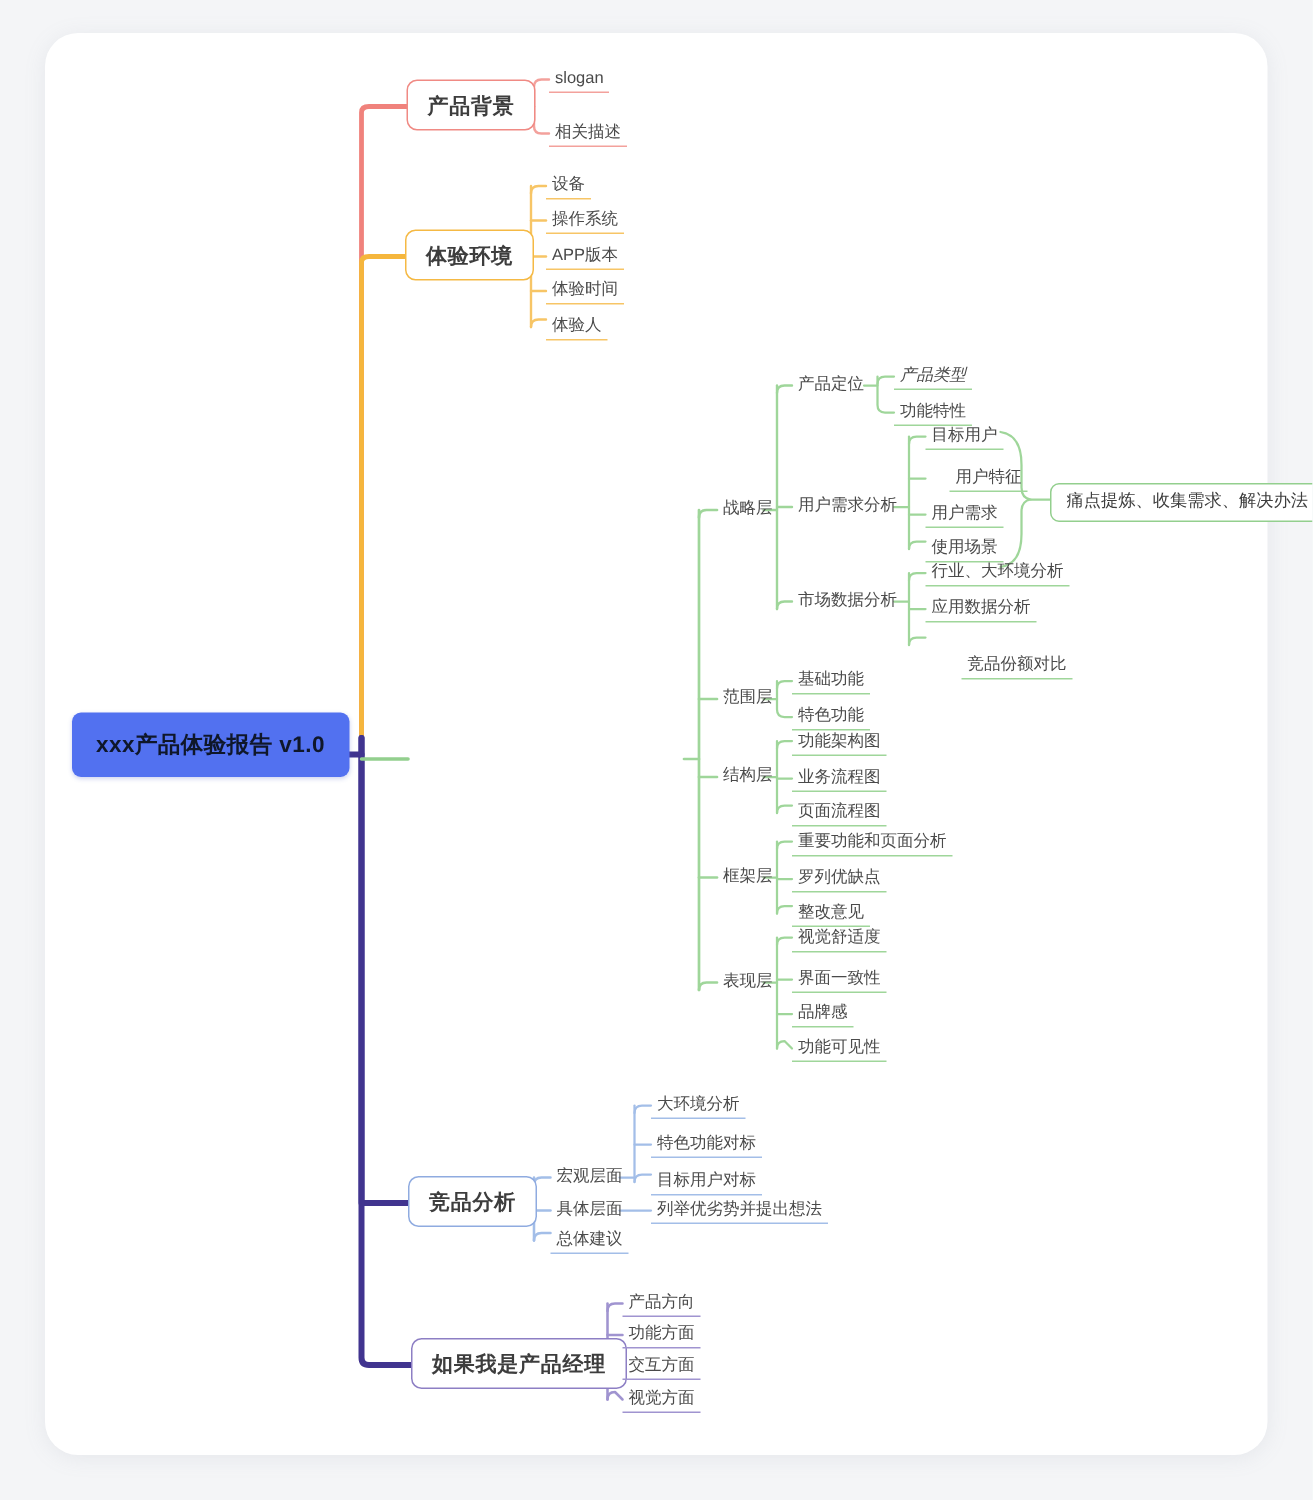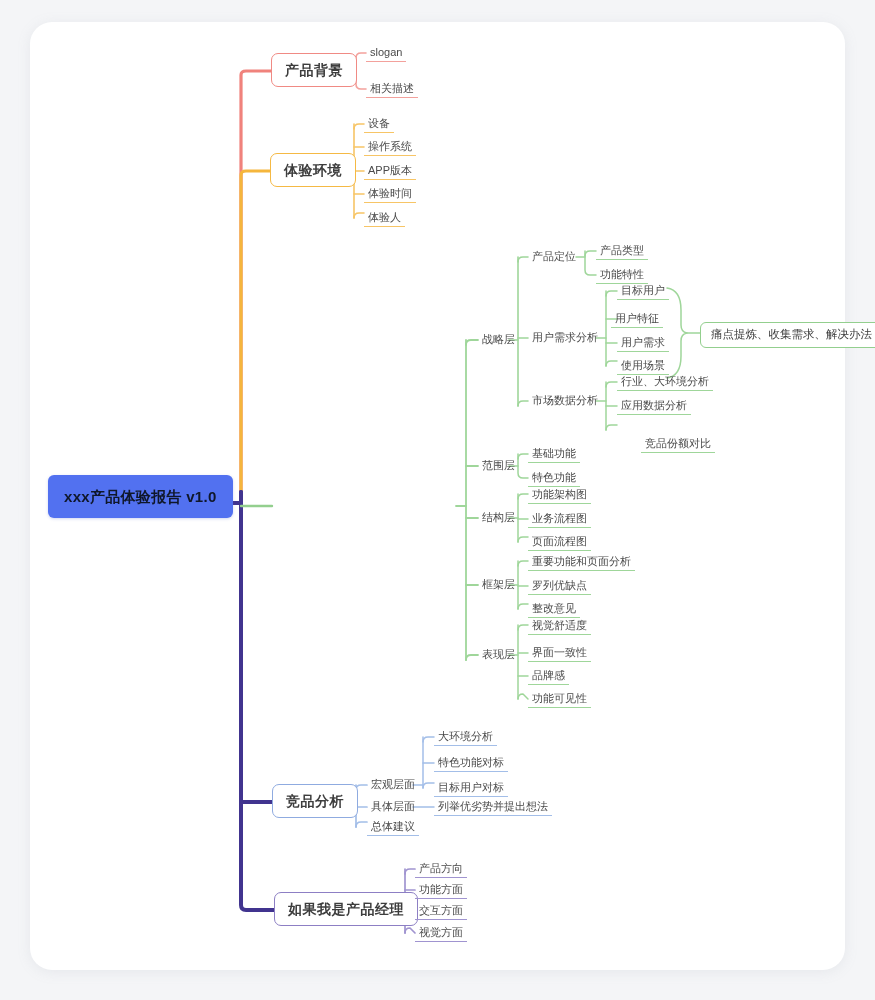--- a/index.html
+++ b/index.html
@@ -218,26 +218,26 @@
   <div class="node branch orange" style="left:270px; top:153px;">体验环境</div>
   <div class="node leaf orange" style="left:364px; top:116px;">设备</div>
   <div class="node leaf orange" style="left:364px; top:139px;">操作系统</div>
   <div class="node leaf orange" style="left:364px; top:163px;">APP版本</div>
   <div class="node leaf orange" style="left:364px; top:186px;">体验时间</div>
   <div class="node leaf orange" style="left:364px; top:210px;">体验人</div>
 
 
   <div class="node mid green" style="left:478px; top:332px;">战略层</div>
   <div class="node mid green" style="left:528px; top:249px;">产品定位</div>
-  <div class="node leaf green" style="left:596px; top:243px;">产品类型</div>
+  <div class="node leaf green" style="left:596px; top:243px;font-style:italic;">产品类型</div>
   <div class="node leaf green" style="left:596px; top:267px;">功能特性</div>
 
   <div class="node mid green" style="left:528px; top:330px;">用户需求分析</div>
   <div class="node leaf green" style="left:617px; top:283px;">目标用户</div>
-  <div class="node leaf green" style="left:611px; top:311px;">用户特征</div>
+  <div class="node leaf green" style="left:633px; top:311px;">用户特征</div>
   <div class="node leaf green" style="left:617px; top:335px;">用户需求</div>
   <div class="node leaf green" style="left:617px; top:358px;">使用场景</div>
   <div class="node summary" style="left:700px; top:322px;">痛点提炼、收集需求、解决办法</div>
 
   <div class="node mid green" style="left:528px; top:393px;">市场数据分析</div>
   <div class="node leaf green" style="left:617px; top:374px;">行业、大环境分析</div>
   <div class="node leaf green" style="left:617px; top:398px;">应用数据分析</div>
   <div class="node leaf green" style="left:641px; top:422px;margin-top:14px;">竞品份额对比</div>
 
   <div class="node mid green" style="left:478px; top:458px;">范围层</div>

